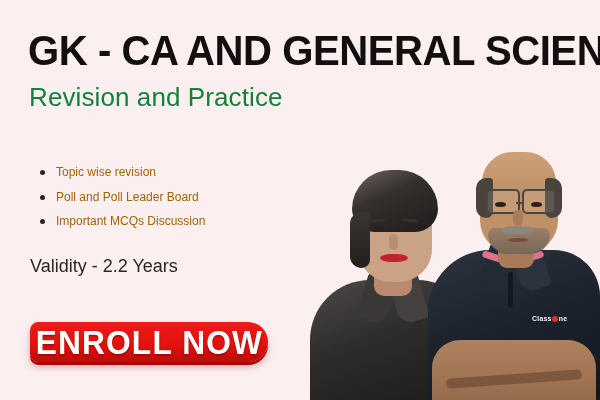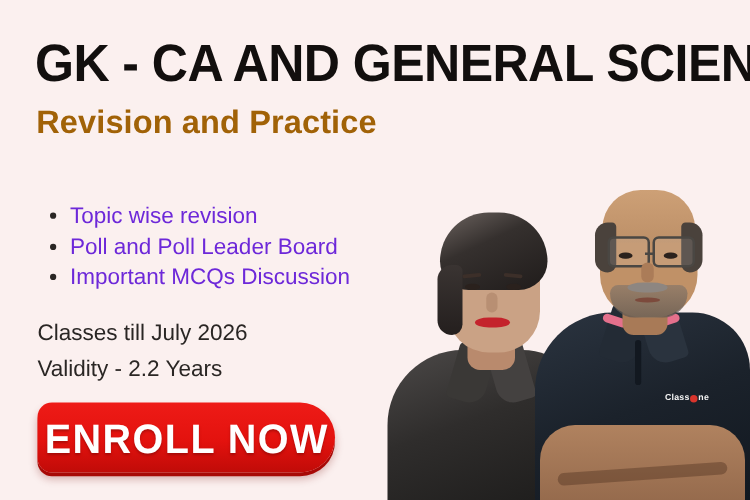--- a/index.html
+++ b/index.html
@@ -23,36 +23,36 @@
     line-height:46px;
     letter-spacing:-0.5px;
     color:#120f0e;
     transform:scaleX(0.955);
     transform-origin:left center;
     white-space:nowrap;
   }
   .subtitle{
     position:absolute;left:29px;top:82px;
     font-size:26px;
-    font-weight:700;
-    color:#a16207;
+    font-weight:400;
+    color:#15803d;
     letter-spacing:0.1px;
     white-space:nowrap;
   }
 
   .bullets{
     position:absolute;left:34px;top:160px;
     margin:0;padding:0 0 0 22px;
     list-style:none;
   }
   .bullets li{
     position:relative;
-    font-size:18px;
+    font-size:12px;
     line-height:24.5px;
-    color:#6d28d9;
+    color:#a16207;
     white-space:nowrap;
   }
   .bullets li::before{
     content:"";
     position:absolute;left:-16px;top:10px;
     width:5px;height:5px;border-radius:50%;
     background:#2a2624;
   }
 
   .meta{
@@ -61,21 +61,21 @@
   .meta-line{
     font-size:18px;
     line-height:29px;
     color:#2a2624;
     white-space:nowrap;
   }
 
   
   .cta{
     position:absolute;left:30px;top:322px;
-    width:238px;height:56px;
+    width:238px;height:40px;
     border:0;padding:0;
     background:linear-gradient(180deg,#ee1b17 0%,#e3120e 55%,#c00b08 100%);
     border-radius:14px 34px 34px 14px;
     box-shadow:0 3px 0 0 #a70906, 0 5px 7px rgba(120,10,8,.30);
     cursor:pointer;
     display:flex;align-items:center;justify-content:center;
   }
   .cta-label{
     font-family:"Liberation Sans", sans-serif;
     font-weight:bold;
@@ -226,21 +226,20 @@
   <div class="title">GK - CA AND GENERAL SCIENCE</div>
   <div class="subtitle">Revision and Practice</div>
 
   <ul class="bullets">
     <li>Topic wise revision</li>
     <li>Poll and Poll Leader Board</li>
     <li>Important MCQs Discussion</li>
   </ul>
 
   <div class="meta">
-    <div class="meta-line">Classes till July 2026</div>
     <div class="meta-line">Validity - 2.2 Years</div>
   </div>
 
   <button class="cta">
     <span class="cta-label">ENROLL NOW</span>
   </button>
 
   <div class="photos">
 
     <div class="person woman">

